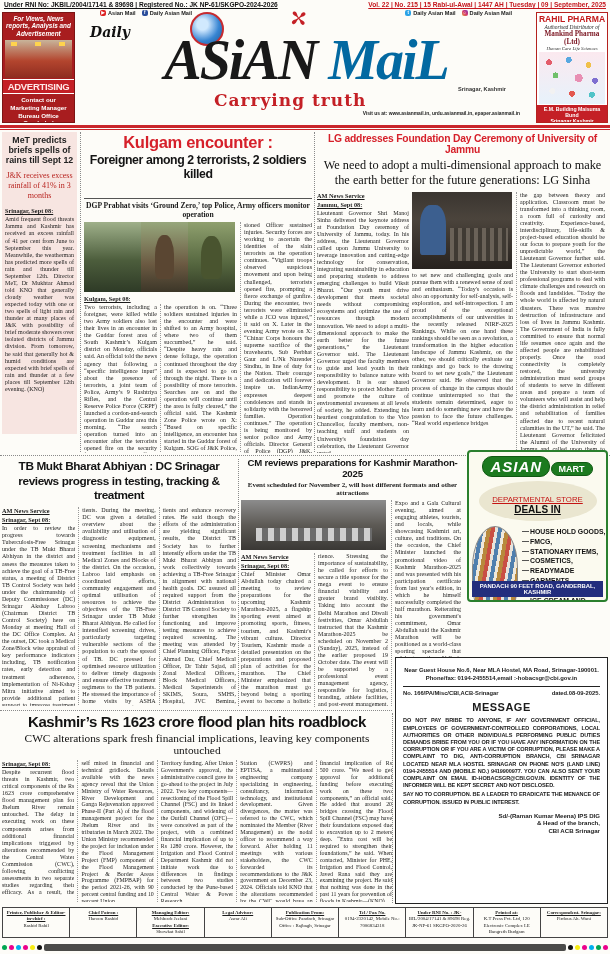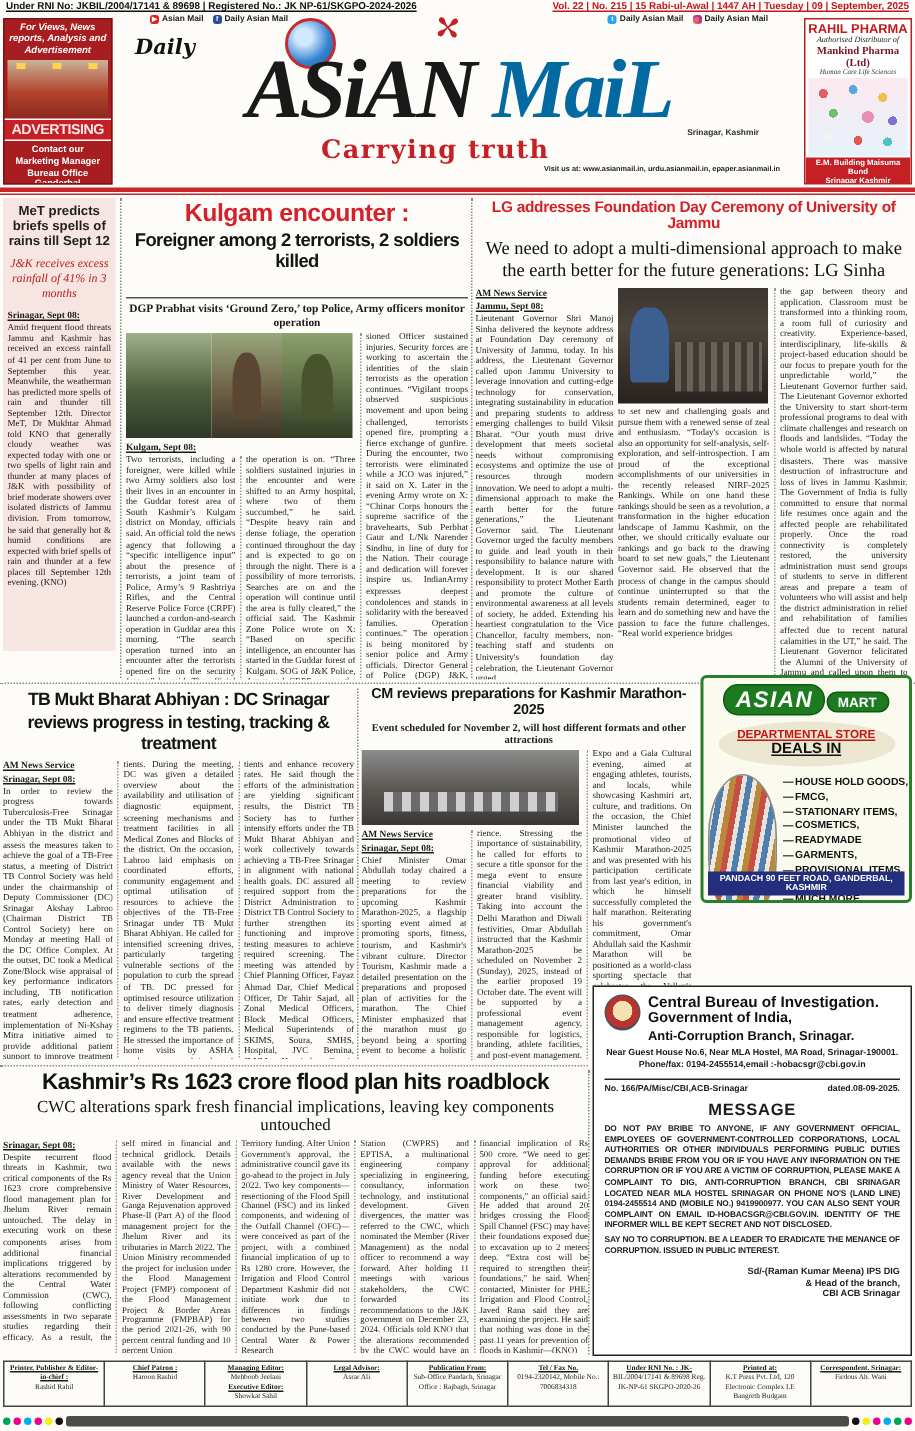--- a/index.html
+++ b/index.html
@@ -77,21 +77,21 @@
   .byline { font-size:6.3px; font-weight:bold; text-decoration:underline; margin-bottom:2px; }
   .dateline { font-size:6.3px; font-weight:bold; text-decoration:underline; margin-bottom:2px; }
   .cols { display:flex; }
   .cols > .col { flex:1; min-width:0; }
   .cols > .col + .col { border-left:1px dotted #9a9a9a; margin-left:3px; padding-left:3px; }
 
   
   .met { left:2px; top:132px; width:75px; height:302px; background:#f7e5e1; padding:3px 3px; overflow:hidden; }
   .met .hl { font-family:"Liberation Sans",sans-serif; font-weight:bold; font-size:8.8px; line-height:1.15;
              color:#222; text-align:center; margin-bottom:6px; }
-  .met .sub { font-size:8px; line-height:1.25; color:#b8231f; text-align:center; margin-bottom:6px;font-style:italic; }
+  .met .sub { font-size:8px; line-height:1.25; color:#b8231f; text-align:center; margin-bottom:6px; }
 
   
   .kulgam { left:84px; top:133px; width:228px; height:320px; overflow:hidden; }
   .kulgam .kicker { font-family:"Liberation Sans",sans-serif; color:#d6202a; font-weight:bold;
                     font-size:16.5px; text-align:center; letter-spacing:-0.3px; }
   .kulgam .hl { font-family:"Liberation Sans",sans-serif; color:#141414; font-weight:bold;
                 font-size:12.3px; text-align:center; letter-spacing:-0.4px; margin-top:1px; }
   .kulgam .deck { font-size:7.6px; font-weight:bold; text-align:center; border-top:1px solid #555;
                   margin-top:17px; padding-top:2px; }
   .kulgam-flex { display:flex; margin-top:3px; }
@@ -138,21 +138,21 @@
 
   
   .mart { left:467px; top:450px; width:141px; height:152px; background:#fbfaef; border:2.5px solid #2a7f2d;
           border-radius:4px; overflow:hidden; font-family:"Liberation Sans",sans-serif; }
   .mart .logo-row2 { text-align:center; margin-top:4px; }
   .mart .pill { display:inline-block; background:#1c7a1f; color:#fff; font-weight:bold; border-radius:10px;
                 border:1.5px solid #0f5a12; padding:1px 7px; }
   .mart .pill.big { font-size:15px; letter-spacing:1px; font-style:italic; }
   .mart .pill.small { font-size:9px; margin-left:-4px; }
   .mart .oval { background:#eae6d0; border-radius:50%; width:118px; margin:4px auto 0; padding:4px 0 6px; text-align:center; }
-  .mart .dept { color:#c41414; font-weight:bold; font-size:7.8px; text-decoration:underline; }
+  .mart .dept { color:#c41414; font-weight:normal; font-size:7.8px; text-decoration:underline;margin-top:10px; }
   .mart .deals { color:#111; font-weight:bold; font-size:10px; text-decoration:underline; margin-top:0; }
   .mart-body { display:flex; margin-top:5px; }
   .mart-img { width:46px; height:98px; border-radius:50% / 42%; margin-left:3px; flex:none;
               background:repeating-linear-gradient(100deg,#c94f43 0 4px,#e8e3da 4px 7px,#4f7fae 7px 11px,#efe8da 11px 14px,#b8893c 14px 18px); border:1px solid #888; }
   .mart-list { list-style:none; font-weight:bold; font-size:6.9px; color:#111; margin:2px 2px 0 4px; }
   .mart-list li { margin-bottom:2.8px; position:relative; padding-left:8px; white-space:nowrap; }
   .mart-list li::before { content:""; position:absolute; left:0; top:3px; width:7px; height:1px; background:#555; }
   .mart .addr-bar { position:absolute; bottom:3px; left:3px; right:3px; background:#232e7d; color:#fff;
                     font-size:5.9px; font-weight:bold; text-align:center; padding:2px 0; }
 
@@ -398,28 +398,20 @@
       <div class="col body-txt">self mired in financial and technical gridlock. Details available with the news agency reveal that the Union Ministry of Water Resources, River Development and Ganga Rejuvenation approved Phase-II (Part A) of the flood management project for the Jhelum River and its tributaries in March 2022. The Union Ministry recommended the project for inclusion under the Flood Management Project (FMP) component of the Flood Management Project &amp; Border Areas Programme (FMPBAP) for the period 2021-26, with 90 percent central funding and 10 percent Union</div>
       <div class="col body-txt">Territory funding. After Union Government's approval, the administrative council gave its go-ahead to the project in July 2022. Two key components—resectioning of the Flood Spill Channel (FSC) and its linked components, and widening of the Outfall Channel (OFC)—were conceived as part of the project, with a combined financial implication of up to Rs 1280 crore. However, the Irrigation and Flood Control Department Kashmir did not initiate work due to differences in findings between two studies conducted by the Pune-based Central Water &amp; Power Research</div>
       <div class="col body-txt">Station (CWPRS) and EPTISA, a multinational engineering company specializing in engineering, consultancy, information technology, and institutional development. Given divergences, the matter was referred to the CWC, which nominated the Member (River Management) as the nodal officer to recommend a way forward. After holding 11 meetings with various stakeholders, the CWC forwarded its recommendations to the J&amp;K government on December 23, 2024. Officials told KNO that the alterations recommended by the CWC would have an additional</div>
       <div class="col body-txt">financial implication of Rs 500 crore. “We need to get approval for additional funding before executing work on these two components,” an official said. He added that around 20 bridges crossing the Flood Spill Channel (FSC) may have their foundations exposed due to excavation up to 2 meters deep. “Extra cost will be required to strengthen their foundations,” he said. When contacted, Minister for PHE, Irrigation and Flood Control, Javed Rana said they are examining the project. He said that nothing was done in the past 11 years for prevention of floods in Kashmir—(KNO)</div>
     </div>
   </div>
 
   <div class="abs vsep sep-v4"></div>
 
   <div class="abs cbi">
-    <div class="cbi-head">
-      <div class="cbi-logo"></div>
-      <div class="cbi-titles">
-        <div class="cbi-t1">Central Bureau of Investigation.</div>
-        <div class="cbi-t2">Government of India,</div>
-        <div class="cbi-t3">Anti-Corruption Branch, Srinagar.</div>
-      </div>
-    </div>
     <div class="cbi-addr">
       <div>Near Guest House No.6, Near MLA Hostel, MA Road, Srinagar-190001.</div>
       <div>Phone/fax: 0194-2455514,email :-hobacsgr@cbi.gov.in</div>
     </div>
     <div class="cbi-hr"></div>
     <div class="cbi-ref">
       <span>No. 166/PA/Misc/CBI,ACB-Srinagar</span>
       <span>dated.08-09-2025.</span>
     </div>
     <div class="cbi-msg-title">MESSAGE</div>

